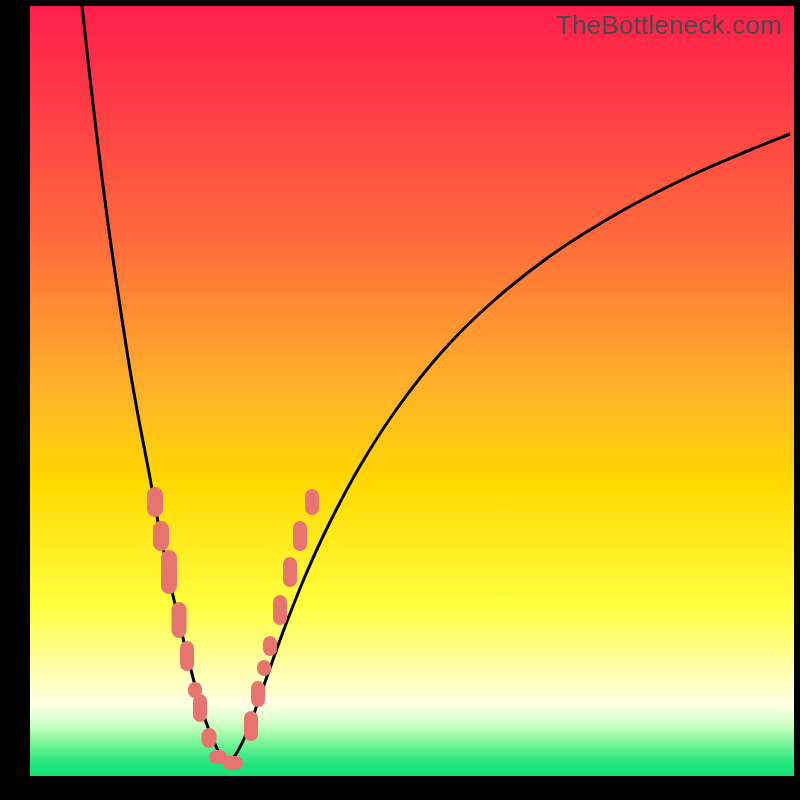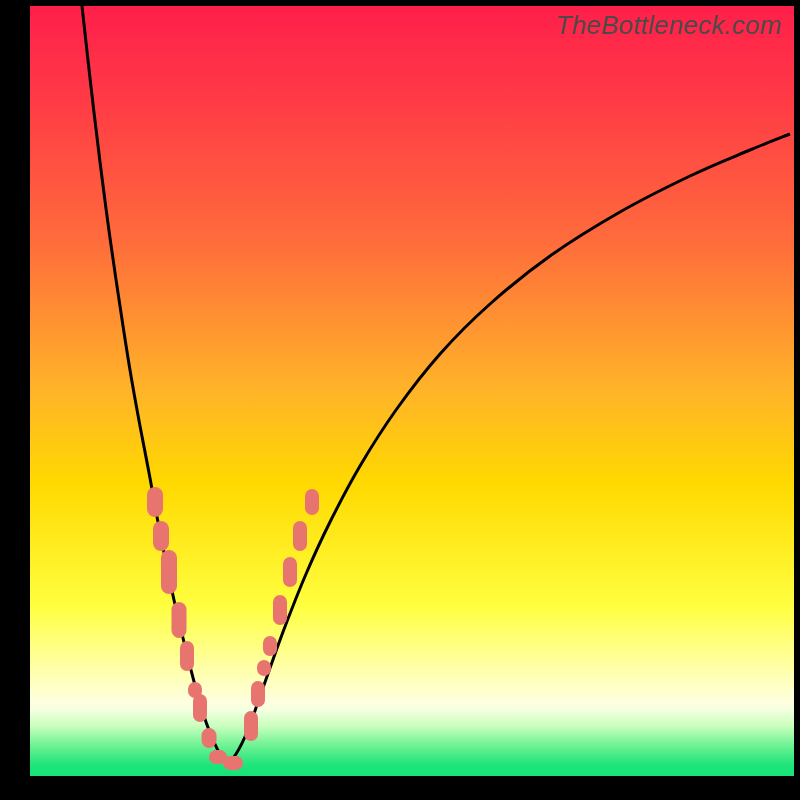--- a/index.html
+++ b/index.html
@@ -17,21 +17,20 @@
     width: 800px; height: 800px;
     background: #000;
   }
   .plot {
     position: absolute;
     left: 30px;
     top: 6px;
     width: 764px;
     height: 770px;
     overflow: hidden;
-    font-style: italic;
   }
   .watermark {
     position: absolute;
     top: 4px;
     right: 12px;
     color: #4a4a4a;
     font-size: 26px;
     font-weight: 500;
     letter-spacing: 0.2px;
     user-select: none;

